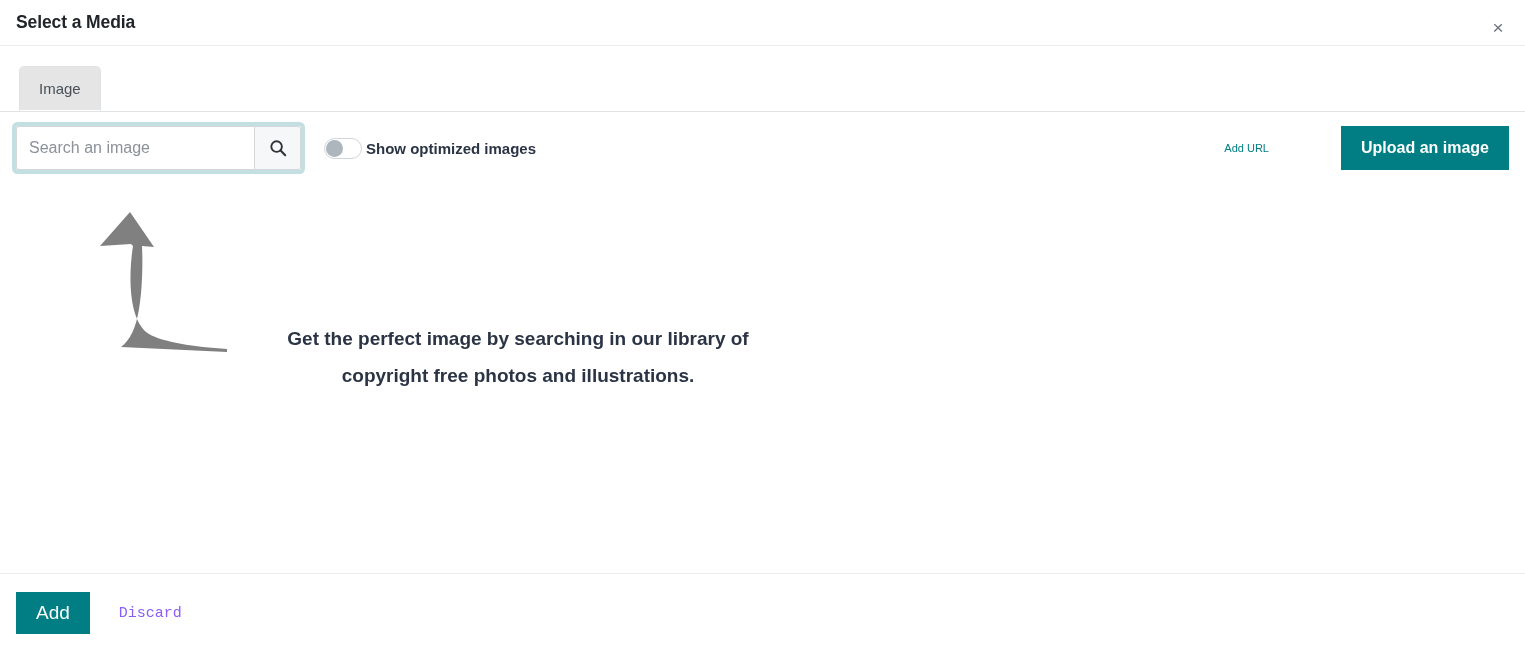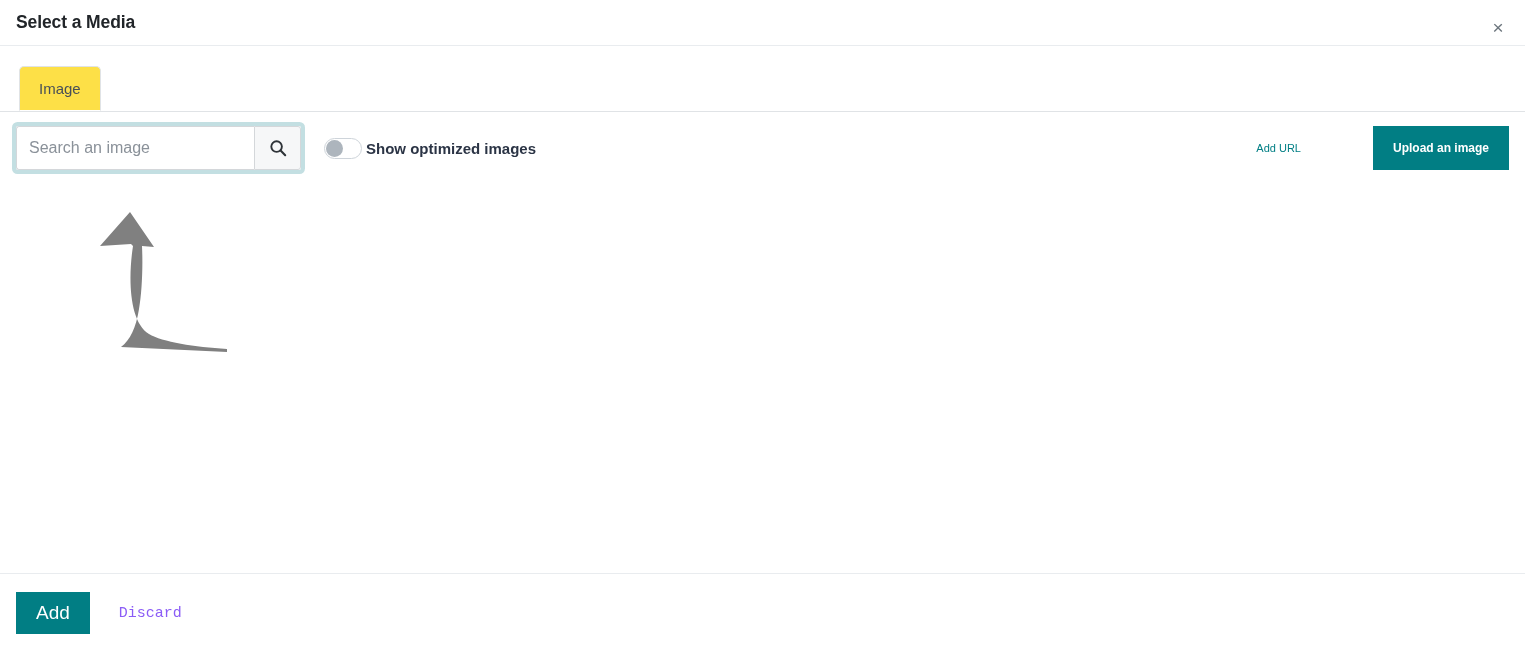--- a/index.html
+++ b/index.html
@@ -68,21 +68,21 @@
     background: #e0e3e6;
   }
   .tab {
     position: relative;
     z-index: 2;
     display: inline-flex;
     align-items: center;
     justify-content: center;
     height: 45px;
     padding: 0 19px;
-    background: #fde047;
+    background: #e5e5e5;
     border: 1px solid #e0e3e6;
     border-bottom: 1px solid #ffffff;
     border-radius: 5px 5px 0 0;
     font-size: 15px;
     color: #495057;
     cursor: pointer;
     margin-bottom: -1px;
   }
 
   
@@ -183,21 +183,21 @@
     font-family: "Liberation Sans", sans-serif;
     padding: 8px 6px;
     text-decoration: none;
   }
   .primary-btn {
     margin-left: 66px;
     height: 44px;
     padding: 0 20px;
     background: #017e84;
     color: #ffffff;
-    font-size: 12px;
+    font-size: 16px;
     font-weight: bold;
     border: none;
     border-radius: 0;
     cursor: pointer;
     font-family: "Liberation Sans", sans-serif;
     display: flex;
     align-items: center;
   }
 
   
@@ -309,19 +309,23 @@
 <div class="modal-body">
 
   <div class="arrow-art">
     <svg width="160" height="165" viewBox="0 0 160 165" aria-hidden="true">
       <path d="M46 42 L44 40 L13 42 L43 8 L67 43 L55 42 C56 62 55 88 52 105
                C49 124 43 136 34 143 L140 148 L140 145 C108 143 75 138 62 130
                C42 118 41 74 46 42 Z" fill="#808080" transform="translate(12,6)"></path>
     </svg>
   </div>
 
+  <div class="empty-text">
+    <div>Get the perfect image by searching in our library of</div>
+    <div>copyright free photos and illustrations.</div>
+  </div>
 
 </div>
 
 <div class="modal-footer">
   <button class="footer-primary">Add</button>
   <button class="footer-link">Discard</button>
 </div>
 
 </body></html>

